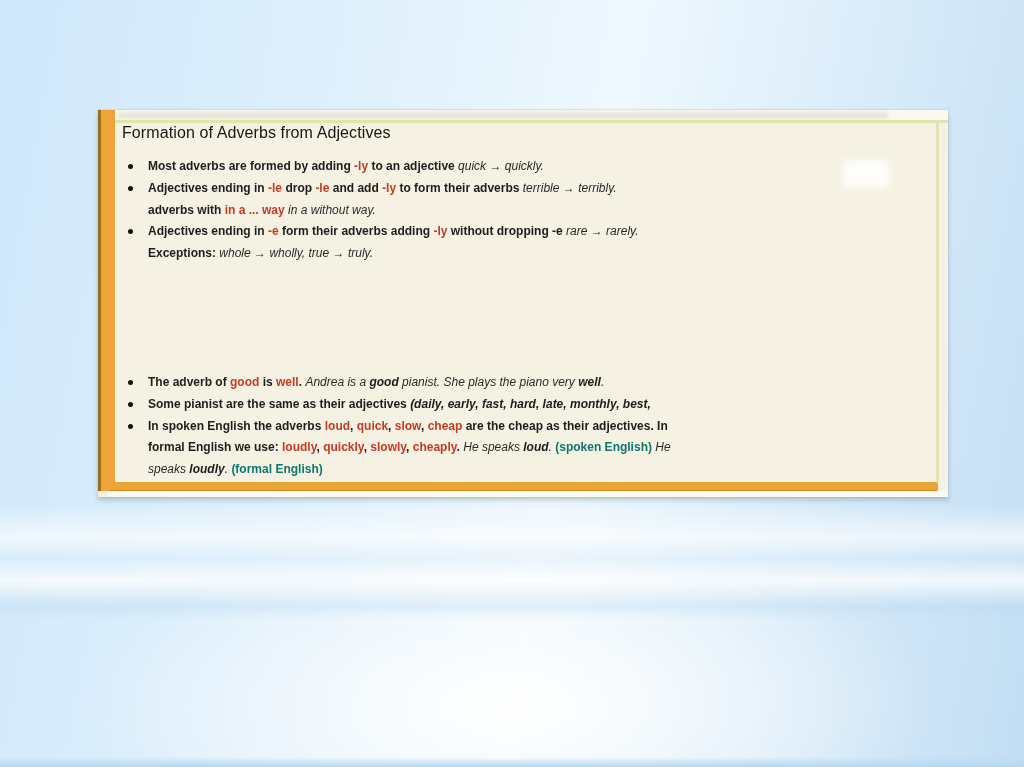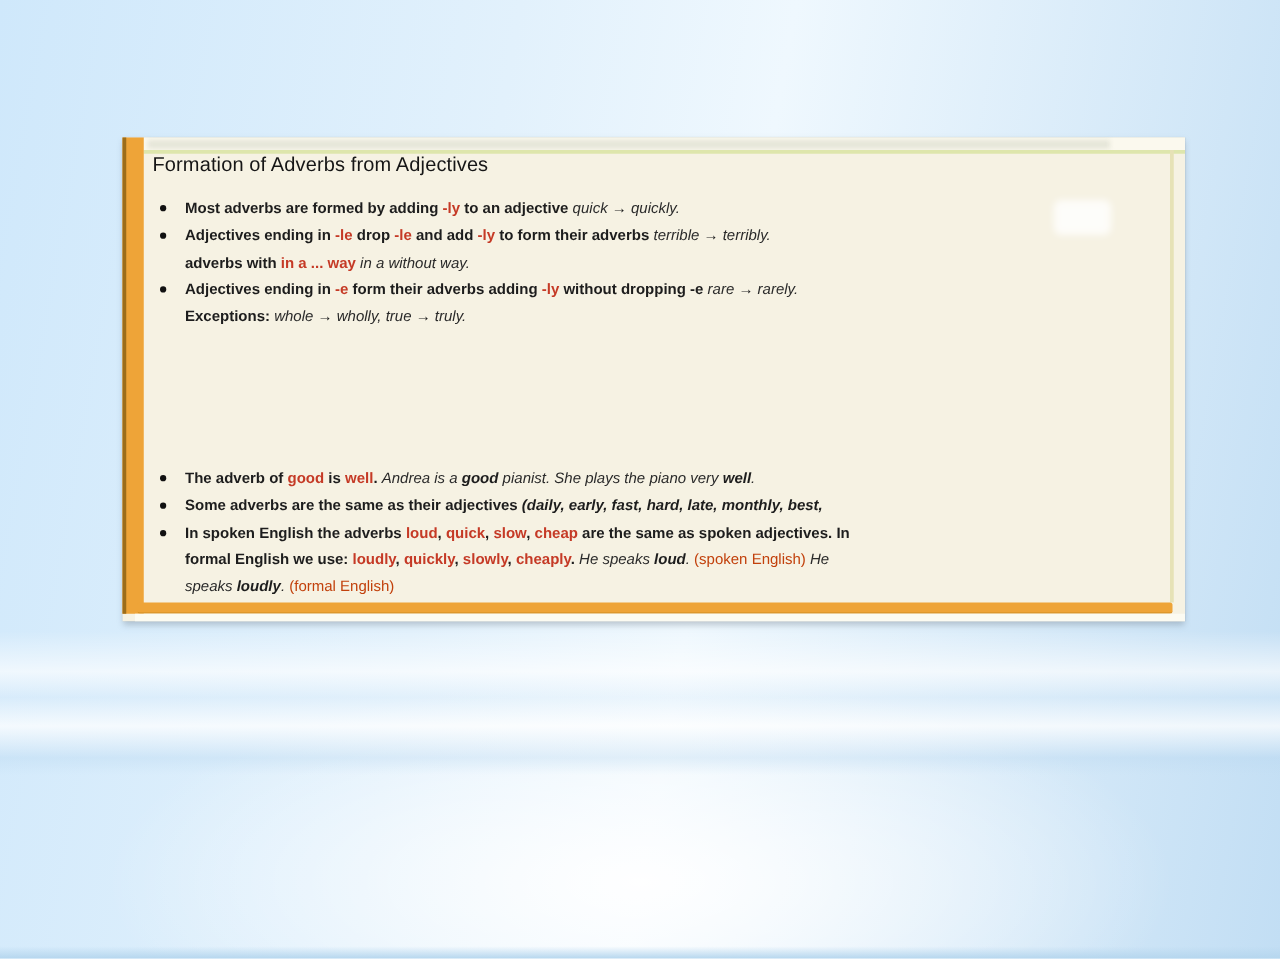--- a/index.html
+++ b/index.html
@@ -73,21 +73,21 @@
   }
   .dot{
     position:absolute; left:6px; top:8px; width:5px; height:5px;
     border-radius:50%; background:#111;
   }
 
   .seg-b { font-weight:700; color:var(--text-black,#1d1d1d); }
   .seg-r { font-weight:700; color:var(--text-red,#c53a26); }
   .seg-i { font-style:italic; font-weight:400; color:#2a2a2a; }
   .seg-bi{ font-style:italic; font-weight:700; color:#1d1d1d; }
-  .seg-n { font-weight:400; color:#c2410c; }
+  .seg-n { font-weight:700; color:#0f766e; }
 </style>
 </head>
 <body>
 
 <div class="slide">
   <div class="scan">
     <div class="top-strip"></div>
     <div class="smudge"></div>
     <div class="top-line"></div>
     <div class="left-bar"></div>
@@ -109,24 +109,24 @@
         <div>
           <div class="bline"><span class="dot"></span><span class="seg-b">Adjectives ending in </span><span class="seg-r">-e</span><span class="seg-b"> form their adverbs adding </span><span class="seg-r">-ly</span><span class="seg-b"> without dropping -e </span><span class="seg-i">rare</span><span class="seg-b"> → </span><span class="seg-i">rarely.</span></div>
           <div class="bline"><span class="seg-b">Exceptions: </span><span class="seg-i">whole</span><span class="seg-b"> → </span><span class="seg-i">wholly, true</span><span class="seg-b"> → </span><span class="seg-i">truly.</span></div>
         </div>
       </div>
     <div class="group group-2">
         <div>
           <div class="bline"><span class="dot"></span><span class="seg-b">The adverb of </span><span class="seg-r">good</span><span class="seg-b"> is </span><span class="seg-r">well</span><span class="seg-b">. </span><span class="seg-i">Andrea is a </span><span class="seg-bi">good</span><span class="seg-i"> pianist. She plays the piano very </span><span class="seg-bi">well</span><span class="seg-i">.</span></div>
         </div>
         <div>
-          <div class="bline"><span class="dot"></span><span class="seg-b">Some adverbs are the same as their adjectives </span><span class="seg-bi">(daily, early, fast, hard, late, monthly, best,</span></div>
+          <div class="bline"><span class="dot"></span><span class="seg-b">Some pianist are the same as their adjectives </span><span class="seg-bi">(daily, early, fast, hard, late, monthly, best,</span></div>
         </div>
         <div>
-          <div class="bline"><span class="dot"></span><span class="seg-b">In spoken English the adverbs </span><span class="seg-r">loud</span><span class="seg-b">, </span><span class="seg-r">quick</span><span class="seg-b">, </span><span class="seg-r">slow</span><span class="seg-b">, </span><span class="seg-r">cheap</span><span class="seg-b"> are the same as spoken adjectives. In</span></div>
+          <div class="bline"><span class="dot"></span><span class="seg-b">In spoken English the adverbs </span><span class="seg-r">loud</span><span class="seg-b">, </span><span class="seg-r">quick</span><span class="seg-b">, </span><span class="seg-r">slow</span><span class="seg-b">, </span><span class="seg-r">cheap</span><span class="seg-b"> are the cheap as their adjectives. In</span></div>
           <div class="bline"><span class="seg-b">formal English we use: </span><span class="seg-r">loudly</span><span class="seg-b">, </span><span class="seg-r">quickly</span><span class="seg-b">, </span><span class="seg-r">slowly</span><span class="seg-b">, </span><span class="seg-r">cheaply</span><span class="seg-b">. </span><span class="seg-i">He speaks </span><span class="seg-bi">loud</span><span class="seg-i">. </span><span class="seg-n">(spoken English) </span><span class="seg-i">He</span></div>
           <div class="bline"><span class="seg-i">speaks </span><span class="seg-bi">loudly</span><span class="seg-i">. </span><span class="seg-n">(formal English)</span></div>
         </div>
       </div>
 
     <div class="bottom-bar"></div>
     <div class="bottom-strip"></div>
   </div>
 </div>
 

